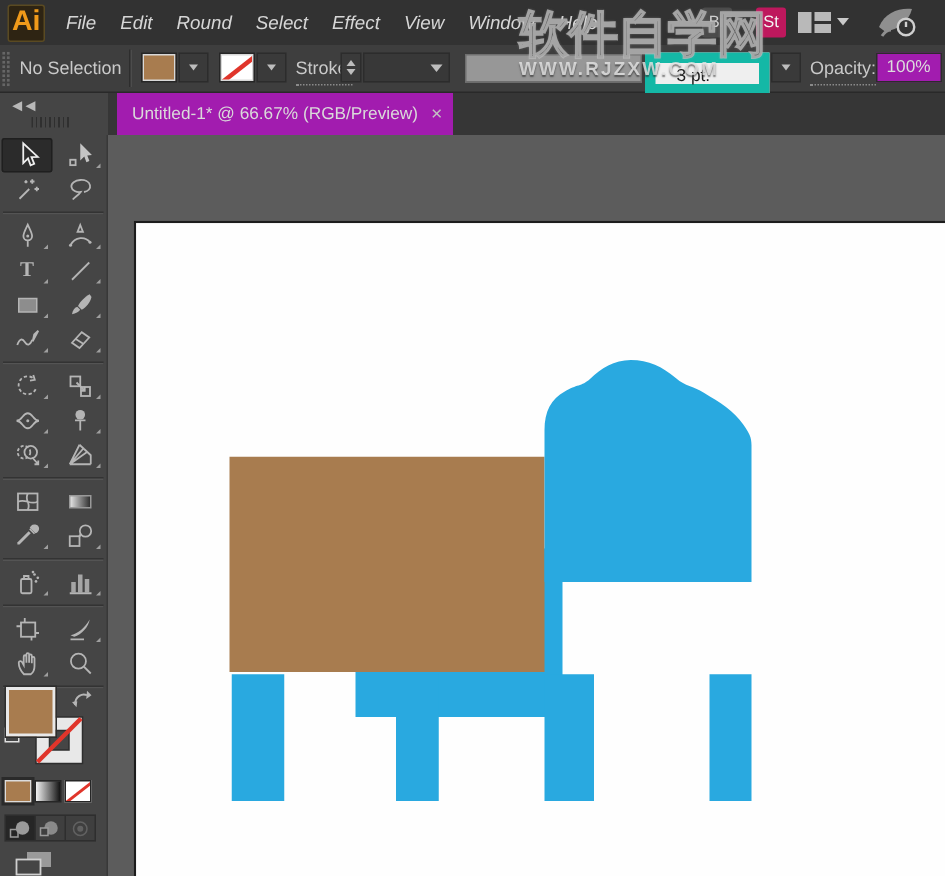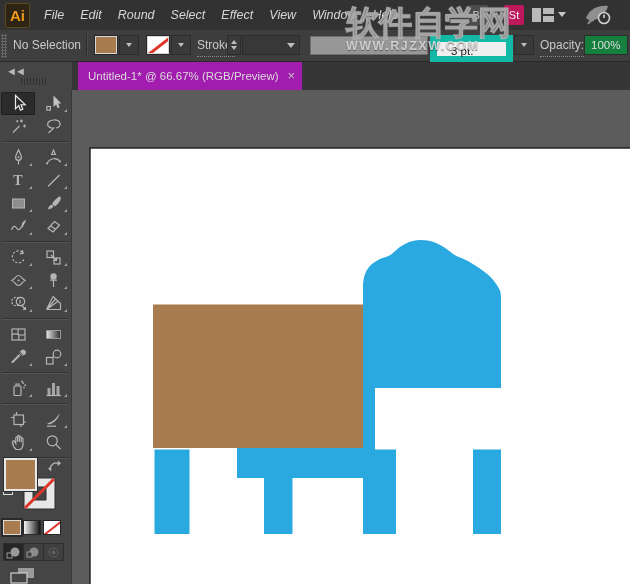--- a/index.html
+++ b/index.html
@@ -4,21 +4,21 @@
 <style>
   html,body{margin:0;padding:0;}
   body{
     width:630px;height:584px;position:relative;overflow:hidden;
     background:#3f3f3f;font-family:"Liberation Sans",sans-serif;
     -webkit-font-smoothing:antialiased;user-select:none;
   }
   
   .menubar{position:absolute;left:0;top:0;width:630px;height:30px;background:#323232;display:flex;align-items:center;}
   .ai-logo{width:23px;height:23px;margin-left:5px;background:#2e2413;border:1px solid #5a4a22;
-    color:#f09a1a;font-weight:bold;font-size:15px;display:flex;align-items:center;justify-content:center;border-radius:2px;}
+    color:#f09a1a;font-weight:bold;font-size:19px;display:flex;align-items:center;justify-content:center;border-radius:2px;}
   .menu-items{display:flex;margin-left:6px;}
   .menu-item{color:#d6d6d6;font-size:12.5px;padding:0 8px;line-height:30px;cursor:default;font-style:italic;}
   .appbar-box{position:absolute;top:5px;width:20px;height:20px;font-size:11px;display:flex;align-items:center;justify-content:center;border-radius:2px;}
   .br-box{left:468px;background:#4b4b4b;color:#cfcfcf;}
   .st-box{left:504px;background:#be185d;color:#f2f2f2;}
   .ws-icon{position:absolute;left:532px;top:8px;}
   .mb-chev{position:absolute;left:558px;top:12px;}
   .rocket{position:absolute;left:584px;top:4px;}
   .caret{width:0;height:0;border-left:4px solid transparent;border-right:4px solid transparent;border-top:5px solid #c9c9c9;}
   
@@ -36,21 +36,21 @@
   .cb-label{position:absolute;top:0;line-height:31px;font-size:12px;color:#c9c9c9;border-bottom:1px dotted #8a8a8a;height:22px;box-sizing:border-box;line-height:21px;margin-top:5px;}
   .stepper{position:absolute;left:227px;top:5px;width:14px;height:20px;background:#3a3a3a;border:1px solid #2c2c2c;box-sizing:border-box;display:flex;flex-direction:column;align-items:center;justify-content:center;gap:2px;}
   .stepper .up{width:0;height:0;border-left:3.5px solid transparent;border-right:3.5px solid transparent;border-bottom:4px solid #bdbdbd;}
   .stepper .dn{width:0;height:0;border-left:3.5px solid transparent;border-right:3.5px solid transparent;border-top:4px solid #bdbdbd;}
   .weight-dd{position:absolute;left:242px;top:5px;width:58px;height:20px;background:#383838;border:1px solid #2c2c2c;box-sizing:border-box;}
   .weight-dd .caret{position:absolute;right:4px;top:7px;border-top-color:#bdbdbd;}
   .profile-bar{position:absolute;left:310px;top:6px;width:118px;height:19px;background:#979797;border:1px solid #6f6f6f;box-sizing:border-box;}
   .brush-combo{position:absolute;left:430px;top:5px;width:83px;height:28px;background:#efefef;border:7px solid #14b8a6;box-sizing:border-box;
     font-size:11.5px;color:#1d1d1d;line-height:18px;padding-left:14px;}
   .brush-chev{left:514px;}
-  .op-value{position:absolute;left:584px;top:5px;width:44px;height:20px;background:#15803d;border:1px solid #2c2c2c;box-sizing:border-box;
+  .op-value{position:absolute;left:584px;top:5px;width:44px;height:20px;background:#a21caf;border:1px solid #2c2c2c;box-sizing:border-box;
     color:#dcdcdc;font-size:11.5px;line-height:18px;padding-left:6px;}
   
   .tabbar{position:absolute;left:0;top:62px;width:630px;height:28px;background:#363636;}
   .tools-header{position:absolute;left:0;top:0;width:72px;height:28px;background:#454545;}
   .collapse{position:absolute;left:6px;top:3px;color:#b8b8b8;font-size:11px;letter-spacing:-2px;}
   .th-grip{position:absolute;left:21px;top:16px;width:27px;height:7px;
     background-image:repeating-linear-gradient(90deg,#2f2f2f 0 1px,transparent 1px 3px);}
   .doc-tab{position:absolute;left:78px;top:0;width:224px;height:28px;background:#a21caf;}
   .doc-tab .title{position:absolute;left:10px;top:0;line-height:28px;font-size:11.5px;color:#dadada;white-space:nowrap;}
   .doc-tab .close{position:absolute;right:7px;top:6px;color:#c2c2c2;font-size:13px;line-height:15px;}

